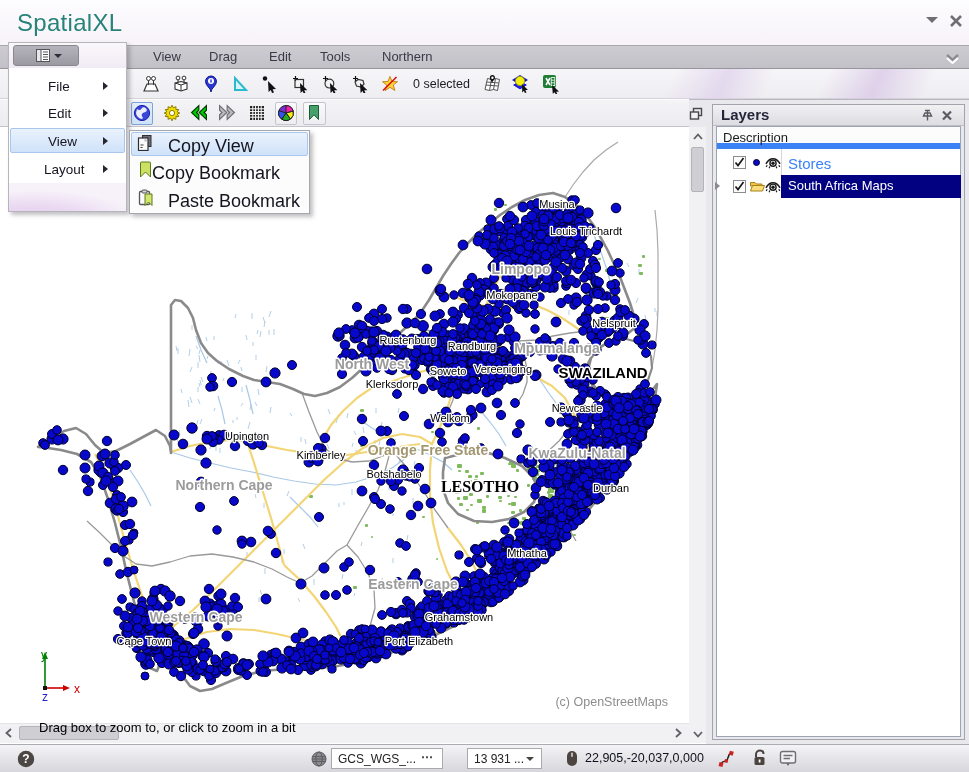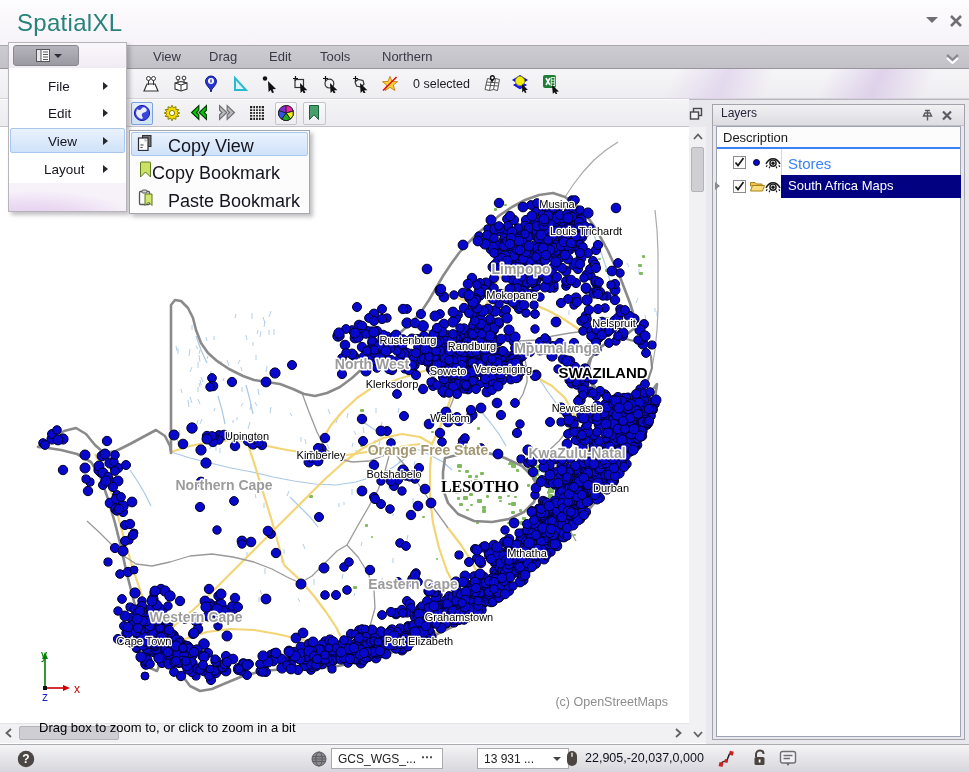--- a/index.html
+++ b/index.html
@@ -24,23 +24,23 @@
 
 #map{left:0;top:127px;width:689px;height:596px;background:#fff;overflow:hidden}
 
 #vscroll{left:689px;top:127px;width:17px;height:616px;background:#f1f0f3}
 #hscroll{left:0;top:723px;width:689px;height:20px;background:#f1f0f3;border-top:1px solid #e4e3e7}
 #vthumb{left:691px;top:147px;width:13px;height:45px;background:#cfced3;border:1px solid #b4b3b9;border-radius:2px}
 #hthumb{left:19px;top:726px;width:100px;height:14px;background:#cfced3;border:1px solid #b4b3b9;border-radius:2px}
 
 #lpanel{left:712px;top:104px;width:253px;height:636px;background:#e9e8ec;border:1px solid #a4a3ab}
 #ltitle{left:713px;top:105px;width:251px;height:21px;background:linear-gradient(180deg,#f1f0f3,#dddce1);border-bottom:1px solid #c0bfc5}
-#ltitle span{position:absolute;left:8px;top:1px;font-size:12px;font-weight:normal;color:#26253a}
+#ltitle span{position:absolute;left:8px;top:1px;font-size:15px;font-weight:bold;color:#26253a}
 #lcontent{left:716px;top:126px;width:245px;height:611px;background:#fff;border:1px solid #9aa4b5}
-#ldesc{left:717px;top:127px;width:243px;height:22px;background:#fcfcfd;border-bottom:2px solid #3b82f6}
+#ldesc{left:717px;top:127px;width:243px;height:22px;background:#fcfcfd;border-bottom:6px solid #3b82f6}
 #ldesc span{position:absolute;left:6px;top:3px;font-size:13px;color:#1a1a1a}
 .lrow{position:absolute;font-size:15px;color:#3b82f6}
 #lsel{left:781px;top:175px;width:180px;height:23px;background:#010181}
 #lseltext{left:788px;top:178px;font-size:13px;color:#fff}
 #lguide{left:781px;top:149px;width:1px;height:49px;background:#d6d6da}
 
 #status{left:0;top:744px;width:969px;height:28px;background:linear-gradient(180deg,#f4f4f6,#d6d6dc);border-top:1px solid #ababb2}
 #stext{left:39px;top:720px;font-size:13px;color:#000000}
 .combo{position:absolute;top:748px;height:21px;background:#fff;border:1px solid #a9a9ae;font-size:12px;color:#222}
 #coords{left:585px;top:751px;font-size:12.5px;color:#10101c}
@@ -3542,21 +3542,21 @@
 <div class="abs" id="stext">Drag box to zoom to, or click to zoom in a bit</div>
 <svg class="abs ticon" style="left:311px;top:751px" width="16" height="16" viewBox="0 0 16 16">
       <circle cx="8" cy="8" r="7" fill="#8d8d91" stroke="#5c5c60"></circle>
       <ellipse cx="8" cy="8" rx="3.2" ry="7" fill="none" stroke="#5c5c60"></ellipse>
       <path d="M1.3,5.6 H14.7 M1,8 H15 M1.3,10.4 H14.7" stroke="#5c5c60" fill="none"></path>
     </svg>
 <div class="combo" style="left:331px;width:112px">
       <span style="position:absolute;left:6px;top:3px">GCS_WGS_...</span>
       <span style="position:absolute;right:8px;top:1px;letter-spacing:1px;font-weight:bold;color:#333">⋯</span>
     </div>
-<div class="combo" style="left:477px;width:92px">
+<div class="combo" style="left:467px;width:75px">
       <span style="position:absolute;left:6px;top:3px">13 931 ...</span>
       <span style="position:absolute;right:7px;top:8px;width:0;height:0;border-left:4px solid transparent;border-right:4px solid transparent;border-top:4px solid #444"></span>
     </div>
 <svg class="abs ticon" style="left:564px;top:750px" width="16" height="17" viewBox="0 0 16 17">
       <rect x="3" y="1" width="10" height="15" rx="5" fill="#4c4440"></rect>
       <rect x="7.2" y="2.5" width="1.6" height="4.5" rx="0.8" fill="#d9d4d0"></rect>
     </svg>
 <div class="abs" id="coords">22,905,-20,037,0,000</div>
 <svg class="abs ticon" style="left:718px;top:749px" width="17" height="18" viewBox="0 0 17 18">
       <path d="M3,15 C5,11 6,13 8,12 C11,10.5 9,6 13,4" fill="none" stroke="#1a1a1a" stroke-width="1.4"></path>

